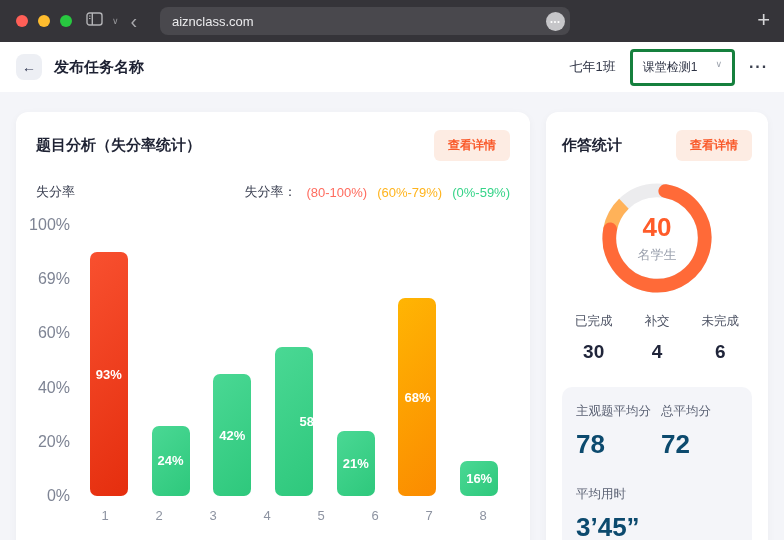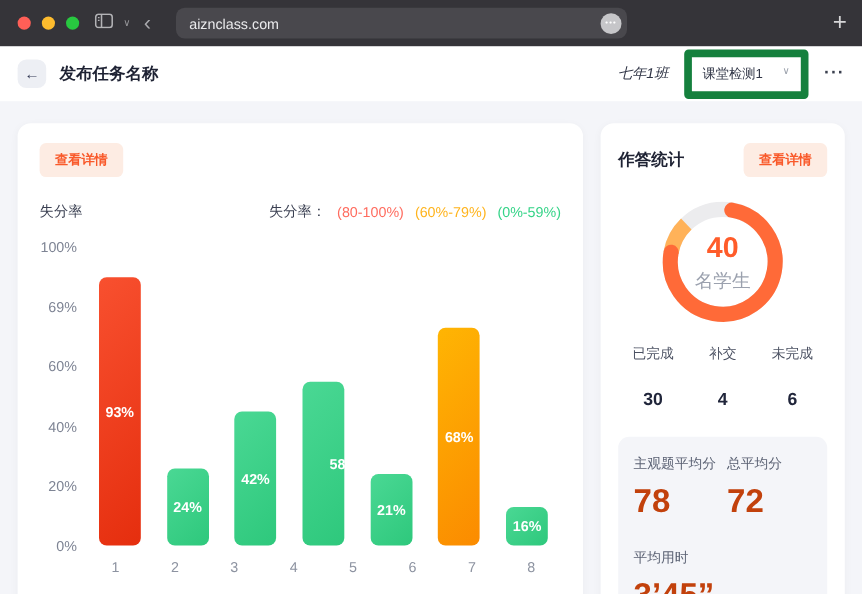--- a/index.html
+++ b/index.html
@@ -17,63 +17,63 @@
   .url-pill { position:absolute; left:160px; top:7px; width:410px; height:28px; background:#49484d; border-radius:8px; display:flex; align-items:center; }
   .url-text { margin-left:12px; font-size:13px; color:#ebebed; }
   .ellipsis-badge { margin-left:auto; margin-right:5px; width:19px; height:19px; border-radius:50%; background:#c6c6c9; display:flex; align-items:center; justify-content:center; font-size:7px; letter-spacing:1px; color:#fff; }
   .tb-plus { position:absolute; right:14px; top:7px; font-size:22px; font-weight:300; color:#d6d6d8; }
 
   
   .page-header { height:50px; background:#fff; display:flex; align-items:center; padding:0 16px; gap:12px; }
   .back-btn { width:26px; height:26px; border-radius:8px; background:#edeff4; display:flex; align-items:center; justify-content:center; font-size:14px; color:#2e3550; cursor:pointer; }
   .page-title { font-size:15px; font-weight:700; color:#1e2233; }
   .header-right { margin-left:auto; display:flex; align-items:center; gap:14px; }
-  .class-name { font-size:13px; color:#2f3445;font-style:italic; }
-  .task-select { display:flex; align-items:flex-start; gap:18px; border:7px solid #15803d; border-radius:4px; padding:7px 10px; font-size:12px; color:#2f3445; background:#fff; cursor:pointer; }
+  .class-name { font-size:13px; color:#2f3445; }
+  .task-select { display:flex; align-items:flex-start; gap:18px; border:3px solid #15803d; border-radius:4px; padding:7px 10px; font-size:12px; color:#2f3445; background:#fff; cursor:pointer; }
   .task-select .chev { font-size:9px; color:#9aa0ab; }
   .kebab { font-size:16px; font-weight:700; letter-spacing:1px; color:#3a3f4e; cursor:pointer; }
 
   
   .content { display:flex; gap:16px; padding:20px 16px 0; align-items:flex-start; }
   .card { background:#fff; border-radius:12px; box-shadow:0 2px 8px rgba(30,34,60,.04); }
   .card-head { display:flex; justify-content:space-between; align-items:center; }
   .card-title { font-size:15px; font-weight:700; color:#1e2233; }
   .detail-btn { background:#fdece3; color:#f95a2b; font-size:12px; font-weight:600; padding:7px 14px; border:none; border-radius:6px; cursor:pointer; font-family:inherit; }
 
   
   .analysis-card { width:514px; height:470px; padding:18px 20px; }
   .legend-row { display:flex; justify-content:space-between; align-items:center; margin:22px 0 24px; font-size:13px; }
   .axis-title { color:#3b4052; }
   .legend-group { display:flex; align-items:center; gap:10px; }
   .legend-prefix { color:#3b4052; }
   .chart { display:flex; }
   .yaxis { position:relative; width:42px; height:271px; }
-  .ytick { position:absolute; right:8px; transform:translateY(-50%); font-size:13px; color:#7e8494; }
+  .ytick { position:absolute; right:8px; transform:translateY(-50%); font-size:16px; color:#7e8494; }
   .plot { position:relative; flex:1; height:271px; }
   .bars-row { position:absolute; inset:0; display:flex; }
   .bar-slot { flex:1; display:flex; align-items:flex-end; justify-content:center; }
   .bar { width:38px; border-radius:7px; display:flex; align-items:center; justify-content:center; cursor:pointer; }
   .bar-label { color:#fff; font-size:13px; font-weight:600; }
   .xrow { display:flex; margin-top:12px; }
   .xrow span { flex:1; text-align:center; font-size:13px; color:#8d93a1; }
 
   
   .answer-card { width:222px; height:560px; padding:18px 16px; }
   .donut-wrap { position:relative; width:110px; height:110px; margin:22px auto 20px; }
   .donut-center { position:absolute; inset:0; display:flex; flex-direction:column; align-items:center; justify-content:center; }
   .donut-total { font-size:26px; font-weight:700; color:#ff5c2a; }
-  .donut-unit { font-size:17px; color:#9ba1ae; margin-top:3px;text-align:center; }
+  .donut-unit { font-size:13px; color:#9ba1ae; margin-top:3px;text-align:center; }
   .stats-grid { display:flex; margin-top:6px; }
   .stat-col { flex:1; text-align:center; }
   .stat-dot { width:10px; height:10px; border-radius:50%; margin:0 auto 9px; }
   .stat-label { font-size:12.5px; color:#4c5263; }
-  .stat-value { font-size:16px; font-weight:600; color:#20253a; margin-top:25px; }
+  .stat-value { font-size:19px; font-weight:600; color:#20253a; margin-top:11px; }
   .avg-box { margin-top:24px; background:#f4f5f9; border-radius:10px; padding:16px 14px; display:grid; grid-template-columns:1fr 1fr; row-gap:26px; column-gap:8px; }
   .avg-label { font-size:12.5px; color:#5a6173; margin-bottom:9px; }
-  .avg-value { font-size:30px; font-weight:600; color:#c2410c; }
+  .avg-value { font-size:26px; font-weight:600; color:#0c4a6e; }
 </style>
 </head>
 <body>
 
 <div class="toolbar">
   <div class="lights">
     <span class="light red"></span>
     <span class="light yellow"></span>
     <span class="light green"></span>
   </div>
@@ -106,20 +106,21 @@
       <span class="chev">∨</span>
     </div>
     <span class="kebab">···</span>
   </div>
 </div>
 
 <div class="content">
 
   <div class="card analysis-card">
     <div class="card-head">
+      <div class="card-title">题目分析（失分率统计）</div>
       <button class="detail-btn">查看详情</button>
     </div>
     <div class="legend-row">
       <span class="axis-title">失分率</span>
       <span class="legend-group">
         <span class="legend-prefix">失分率：</span>
         <span style="color: rgb(255, 108, 95);">(80-100%)</span>
         <span style="color: rgb(255, 180, 29);">(60%-79%)</span>
         <span style="color: rgb(53, 212, 136);">(0%-59%)</span>
       </span>

